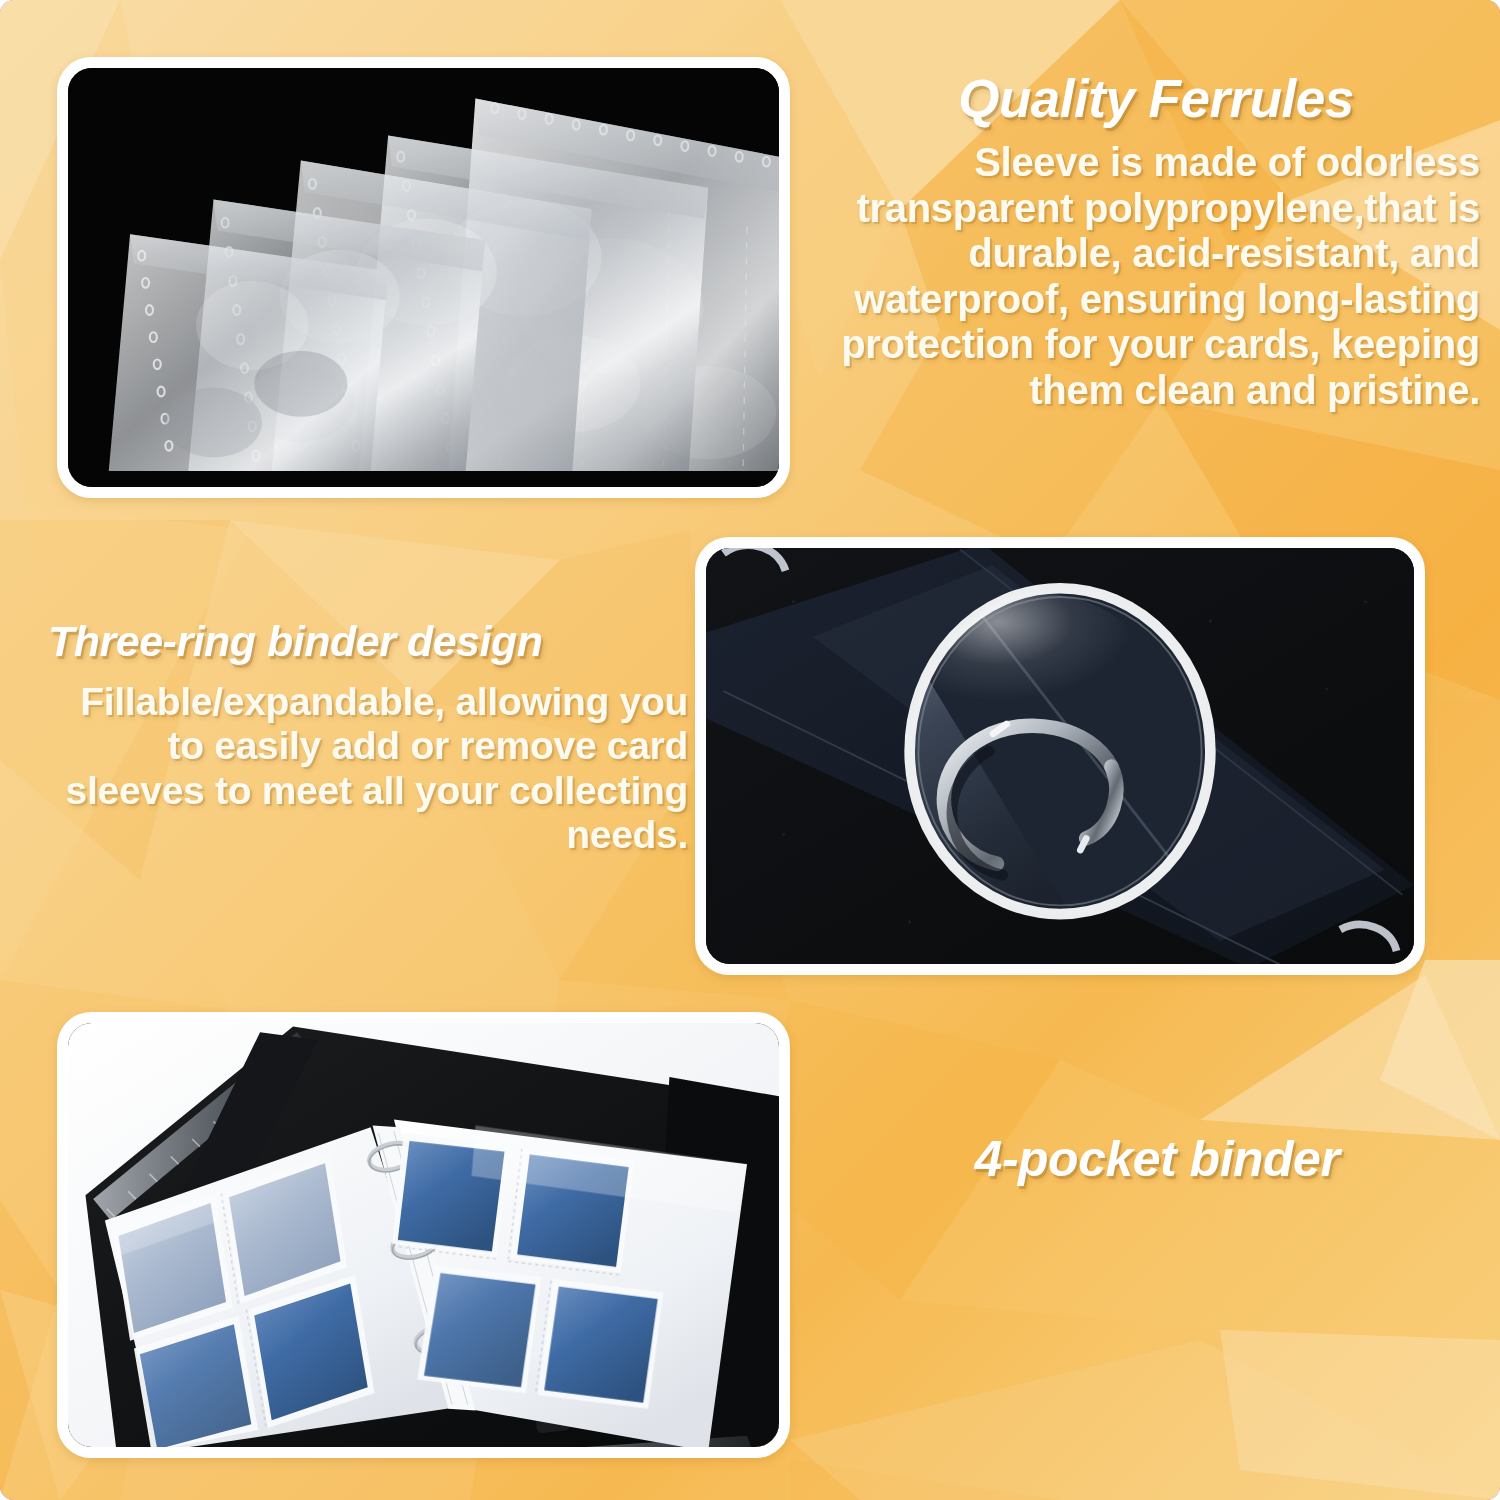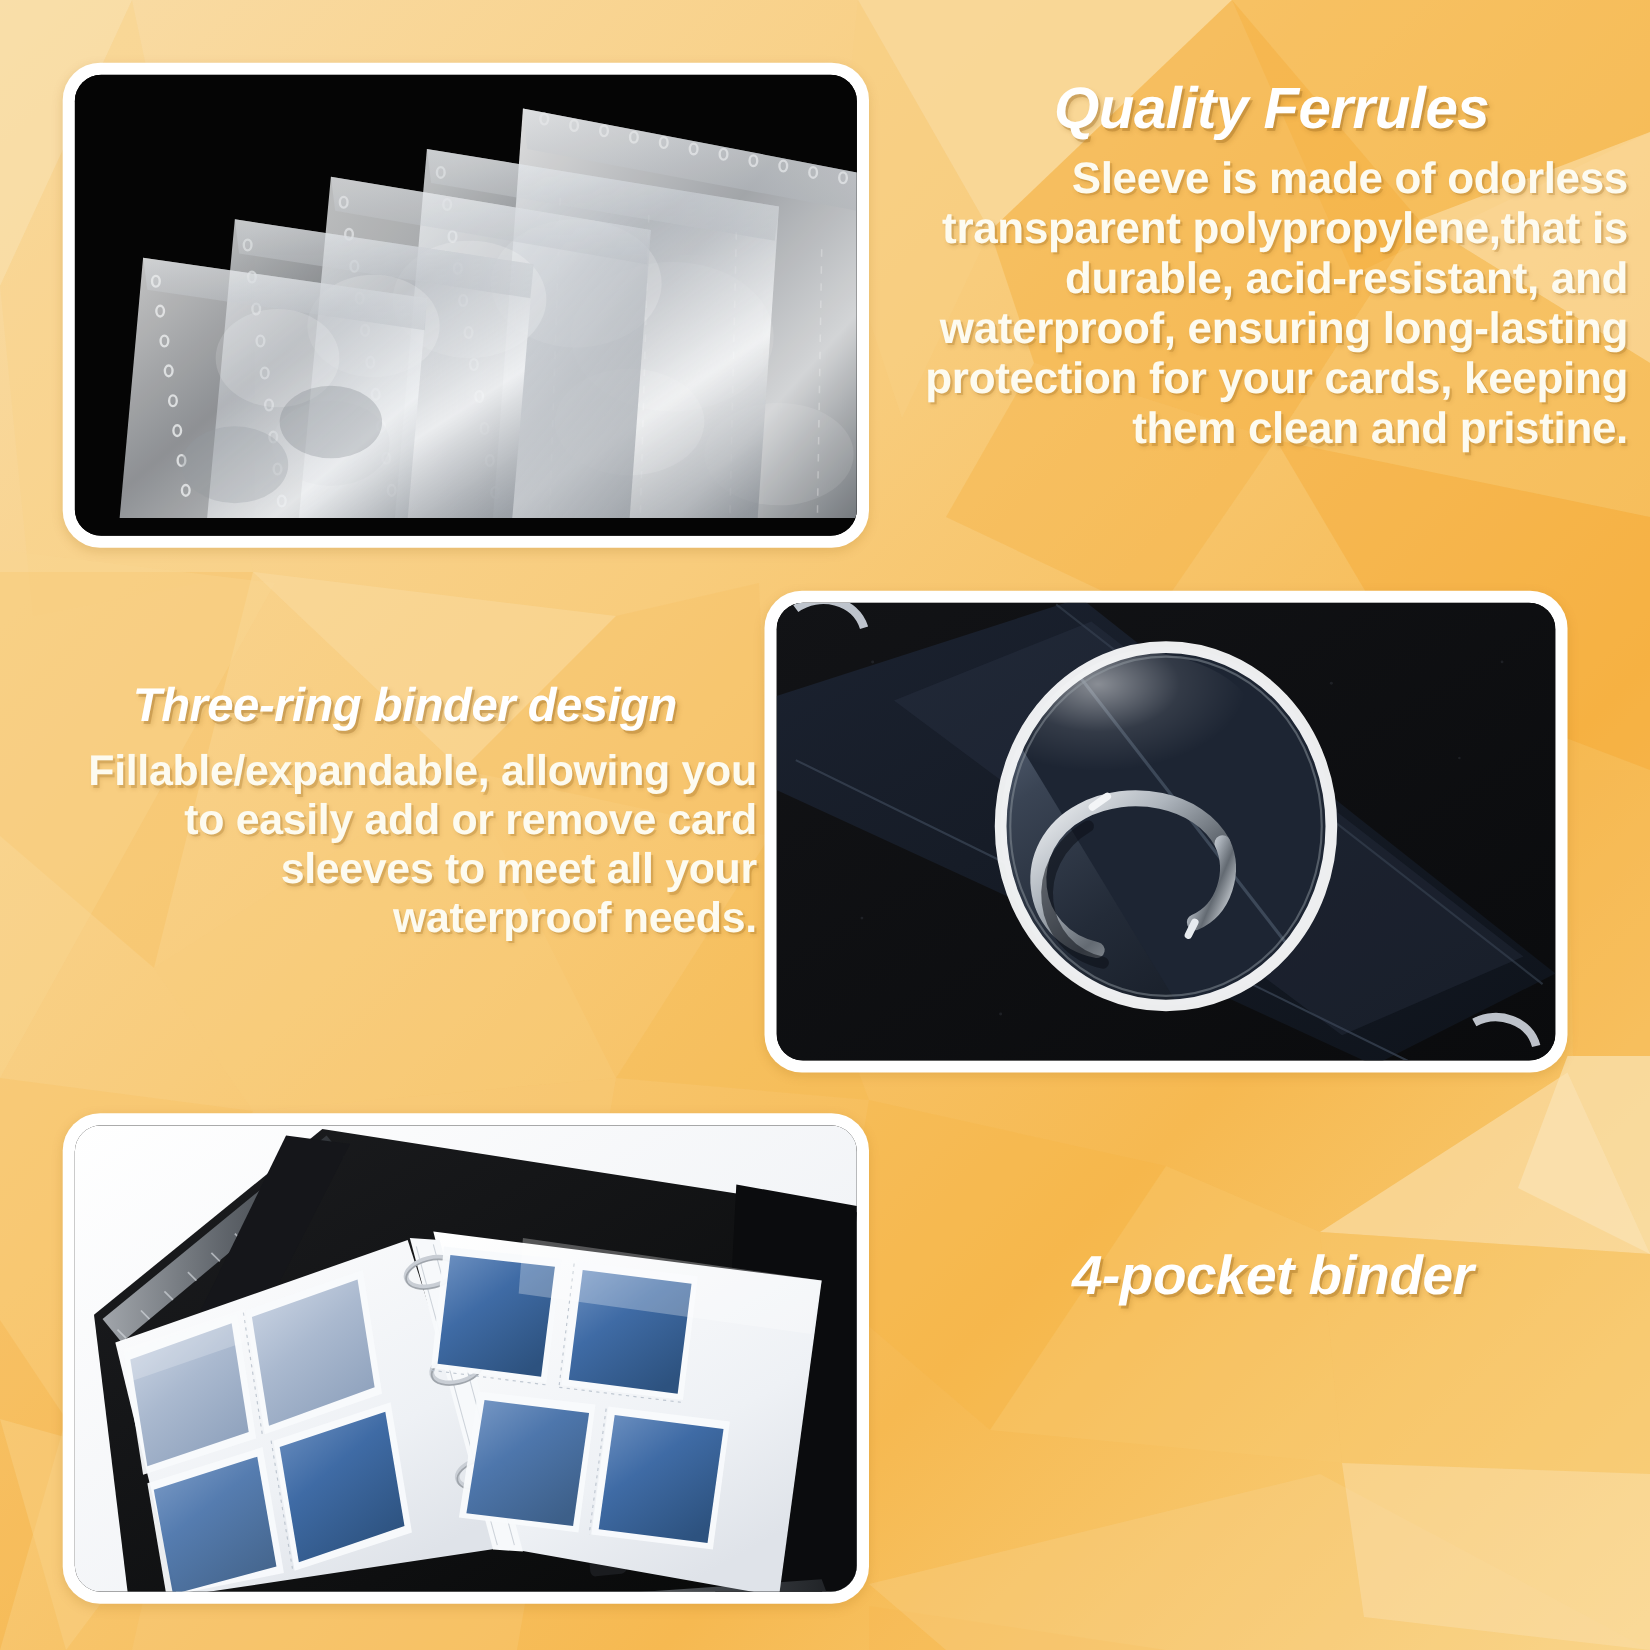--- a/index.html
+++ b/index.html
@@ -8,20 +8,21 @@
     overflow: hidden;
     font-family: "Liberation Sans", sans-serif;
   }
 
   #infographic {
     position: relative;
     width: 1500px;
     height: 1500px;
     background: #8b5cf6;
     overflow: hidden;
+    border-radius: 14px;
   }
 
   
   #bg-facets {
     position: absolute;
     inset: 0;
     width: 1500px;
     height: 1500px;
     display: block;
   }
@@ -76,21 +77,21 @@
     text-align: right;
   }
 
   
   #block-ferrules { left: 832px; top: 72px; width: 648px; }
   #block-ferrules .feature-heading { font-size: 53px; text-align: center; }
   #block-ferrules .feature-body { font-size: 40px; margin-top: 14px; }
 
   
   #block-threering { left: 48px; top: 620px; width: 640px; }
-  #block-threering .feature-heading { font-size: 43px; text-align: center; }
+  #block-threering .feature-heading { font-size: 43px; text-align: left; }
   #block-threering .feature-body { font-size: 39px; margin-top: 16px; }
 
   
   #block-pocket { left: 832px; top: 1118px; width: 650px; margin-top: 16px; }
   #block-pocket .feature-heading { font-size: 50px; text-align: center; }
   #block-pocket .feature-body { font-size: 38px; margin-top: 18px; text-align: left; }
 </style>
 </head>
 <body>
 
@@ -495,20 +496,20 @@
     </div>
   </div>
 
   <div class="text-block" id="block-ferrules">
     <h2 class="feature-heading">Quality Ferrules</h2>
     <p class="feature-body">Sleeve is made of odorless transparent polypropylene,that is durable, acid-resistant, and waterproof, ensuring long-lasting protection for your cards, keeping them clean and pristine.</p>
   </div>
 
   <div class="text-block" id="block-threering">
     <h2 class="feature-heading">Three-ring binder design</h2>
-    <p class="feature-body">Fillable/expandable, allowing you to easily add or remove card sleeves to meet all your waterproof needs.</p>
+    <p class="feature-body">Fillable/expandable, allowing you to easily add or remove card sleeves to meet all your collecting needs.</p>
   </div>
 
   <div class="text-block" id="block-pocket">
     <h2 class="feature-heading">4-pocket binder</h2>
   </div>
 
 </div>
 
 </body></html>

